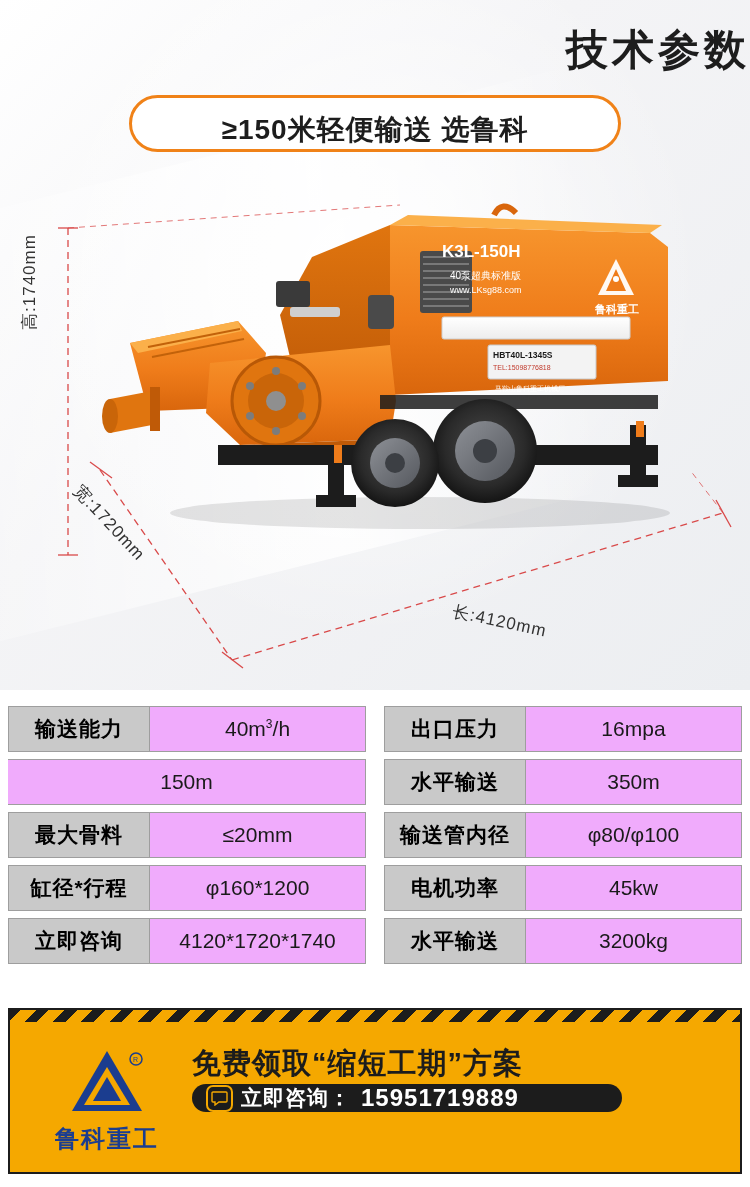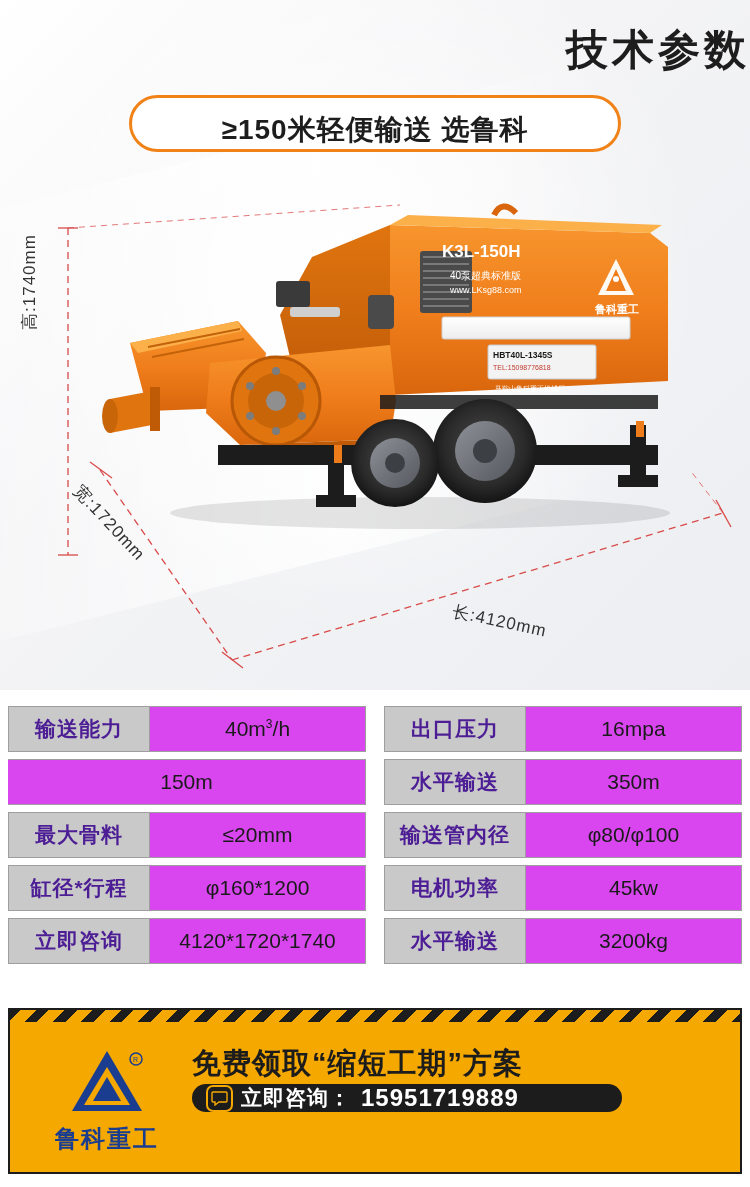--- a/index.html
+++ b/index.html
@@ -131,27 +131,27 @@
   .spec-key {
     width: 142px;
     height: 46px;
     background: #c9c9c9;
     border: 1px solid #9e9e9e;
     display: flex;
     align-items: center;
     justify-content: center;
     font-size: 21px;
     font-weight: bold;
-    color: #4c1d95;
+    color: #000000;
     letter-spacing: 1px;
   }
   .spec-val {
     flex: 1;
     height: 46px;
-    background: #d946ef;
+    background: #f0abfc;
     border: 1px solid #9e9e9e;
     border-left: none;
     display: flex;
     align-items: center;
     justify-content: center;
     font-size: 21px;
     color: #1a1a1a;
   }
   .spec-val sup { font-size: 12px; vertical-align: super; }
   .spec-gap { width: 6px; }

